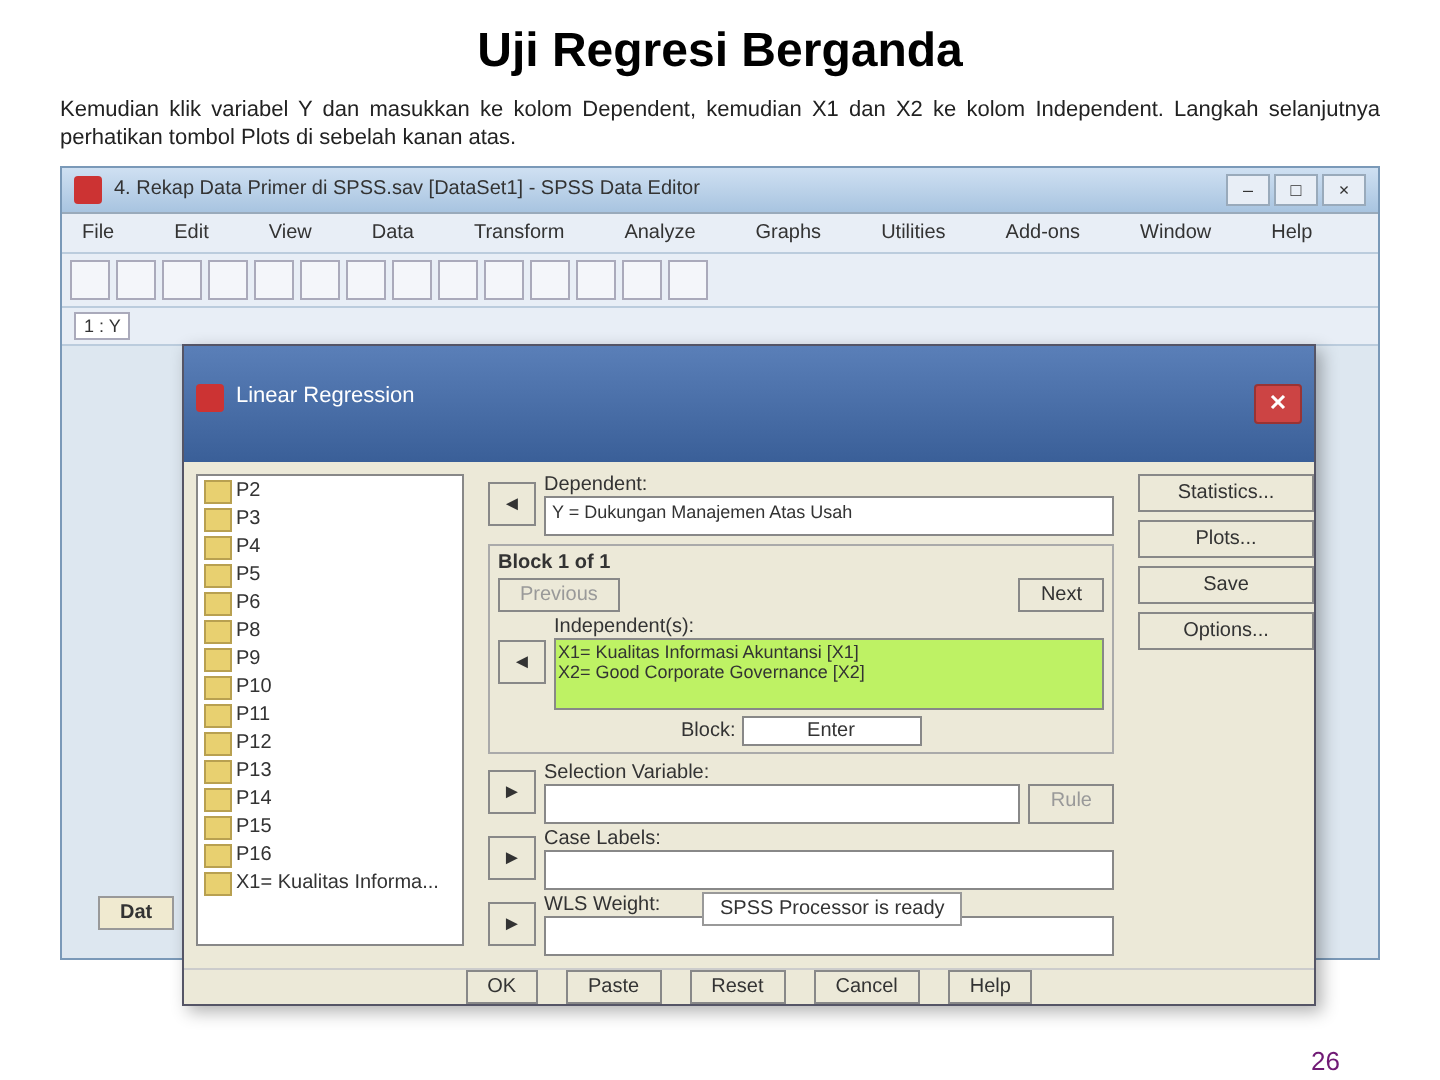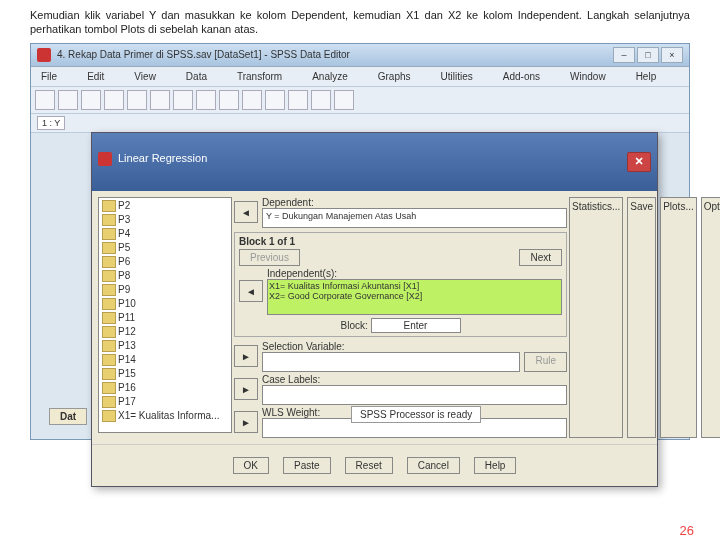--- a/index.html
+++ b/index.html
@@ -14,47 +14,48 @@
 .menubar{background:#e8eef6;padding:2px 4px;display:flex;gap:18px;border-bottom:1px solid #bcd}
 .menubar span{padding:2px 6px}
 .toolbar{background:#e8eef6;padding:3px 4px;display:flex;gap:3px;border-bottom:1px solid #bcd}
 .toolbar .tb{width:18px;height:18px;border:1px solid #aab;background:#f4f6fa}
 .rowlbl{background:#e8eef6;padding:2px 6px;border-bottom:1px solid #bcd;display:flex;align-items:center;gap:6px}
 .rowlbl .dd{border:1px solid #aab;background:#fff;padding:1px 4px;font-size:9px}
 .dialog{position:absolute;left:60px;top:88px;width:565px;border:1px solid #556;background:#ece9d8;box-shadow:3px 3px 8px rgba(0,0,0,.3)}
 .dlg-tb{background:linear-gradient(#5a7fb8,#3a5f98);color:#fff;padding:19px 6px;display:flex;gap:6px;font-size:11px}
 .dlg-tb .ic{width:14px;height:14px;background:#c33;border-radius:2px}
 .dlg-tb .close{margin-left:auto;width:22px;height:18px;background:#c44;border:1px solid #933;display:flex;align-items:center;justify-content:center;color:#fff;font-weight:bold;border-radius:2px}
-.dlg-body{padding:6px;display:flex;gap:2px}
+.dlg-body{padding:6px;display:flex;gap:12px}
 .varlist{width:130px;height:232px;border:1px solid #888;background:#fff;overflow:hidden;padding:1px}
 .varlist div{padding:1px 2px;white-space:nowrap;display:flex;align-items:center;gap:2px}
 .varlist .vi{width:12px;height:10px;background:#e8d070;border:1px solid #b8a050;flex-shrink:0}
 .mid{flex:1;display:flex;flex-direction:column;gap:2px}
 .mvbtn{width:22px;height:20px;border:1px solid #888;background:#ece9d8;display:flex;align-items:center;justify-content:center;font-size:10px}
 .fieldrow{display:flex;align-items:center;gap:4px}
 .lbl{font-size:10px;color:#333}
 .inp{border:1px solid #888;background:#fff;padding:2px 3px;font-size:9px;height:14px;overflow:hidden}
 .inp.dep{flex:1}
 .block{border:1px solid #aaa;padding:3px 4px;margin:2px 0}
 .btn{border:1px solid #888;background:#ece9d8;padding:2px 10px;font-size:10px;text-align:center}
 .btn.dis{color:#999}
-.rightbtns{width:82px;display:flex;flex-direction:row;gap:4px}
+.rightbtns{width:82px;display:flex;flex-direction:column;gap:4px}
 .rightbtns .btn{width:100%;padding:3px 2px}
-.dlg-foot{padding:12px;display:flex;justify-content:center;gap:14px;border-top:1px solid #ccc}
+.dlg-foot{padding:0;display:flex;justify-content:center;gap:14px;border-top:1px solid #ccc}
 .status{position:absolute;left:320px;bottom:16px;border:1px solid #999;background:#fff;padding:2px 8px;font-size:10px}
 .tabbtn{position:absolute;left:18px;bottom:14px;border:1px solid #999;background:#f0ead0;padding:2px 10px;font-size:10px;font-weight:bold}
-.pgnum{position:absolute;right:26px;bottom:2px;font-size:13px;color:#ef4444}
+.pgnum{position:absolute;right:50px;bottom:2px;font-size:13px;color:#701a75}
 .indlist{height:32px;border:1px solid #888;background:#bef264;font-size:9px;padding:1px}
 .indlist div{white-space:nowrap;overflow:hidden}
 .sel{border:1px solid #888;background:#fff;padding:1px 4px;font-size:10px;width:80px;display:inline-block}
 </style>
 </head>
 <body>
 
 <div class="slide">
+  <h1>Uji Regresi Berganda</h1>
   <div class="instr">Kemudian klik variabel Y dan masukkan ke kolom Dependent, kemudian X1 dan X2 ke kolom Independent. Langkah selanjutnya perhatikan tombol Plots di sebelah kanan atas.</div>
 
   <div class="spss">
     <div class="titlebar">
       <span class="ic"></span>
       <span>4. Rekap Data Primer di SPSS.sav [DataSet1] - SPSS Data Editor</span>
       <div class="winbtns">
         <span>–</span>
         <span>□</span>
         <span>×</span>
@@ -152,24 +153,20 @@
           <div>
               <span class="vi"></span>
               <span>P15</span>
             </div>
           <div>
               <span class="vi"></span>
               <span>P16</span>
             </div>
           <div>
               <span class="vi"></span>
-              <span>P17</span>
-            </div>
-          <div>
-              <span class="vi"></span>
               <span>X1= Kualitas Informa...</span>
             </div>
 
         </div>
         <div class="mid">
           <div class="fieldrow">
             <span class="mvbtn">◄</span>
             <div style="flex:1">
               <div class="lbl">Dependent:</div>
               <div class="inp dep">Y = Dukungan Manajemen Atas Usah</div>
@@ -216,22 +213,22 @@
           <div class="fieldrow">
             <span class="mvbtn">►</span>
             <div style="flex:1">
               <div class="lbl">WLS Weight:</div>
               <div class="inp"></div>
             </div>
           </div>
         </div>
         <div class="rightbtns">
           <span class="btn">Statistics...</span>
+          <span class="btn">Plots...</span>
           <span class="btn">Save</span>
-          <span class="btn">Plots...</span>
           <span class="btn">Options...</span>
         </div>
       </div>
       <div class="dlg-foot">
         <span class="btn">OK</span>
         <span class="btn">Paste</span>
         <span class="btn">Reset</span>
         <span class="btn">Cancel</span>
         <span class="btn">Help</span>
       </div>

